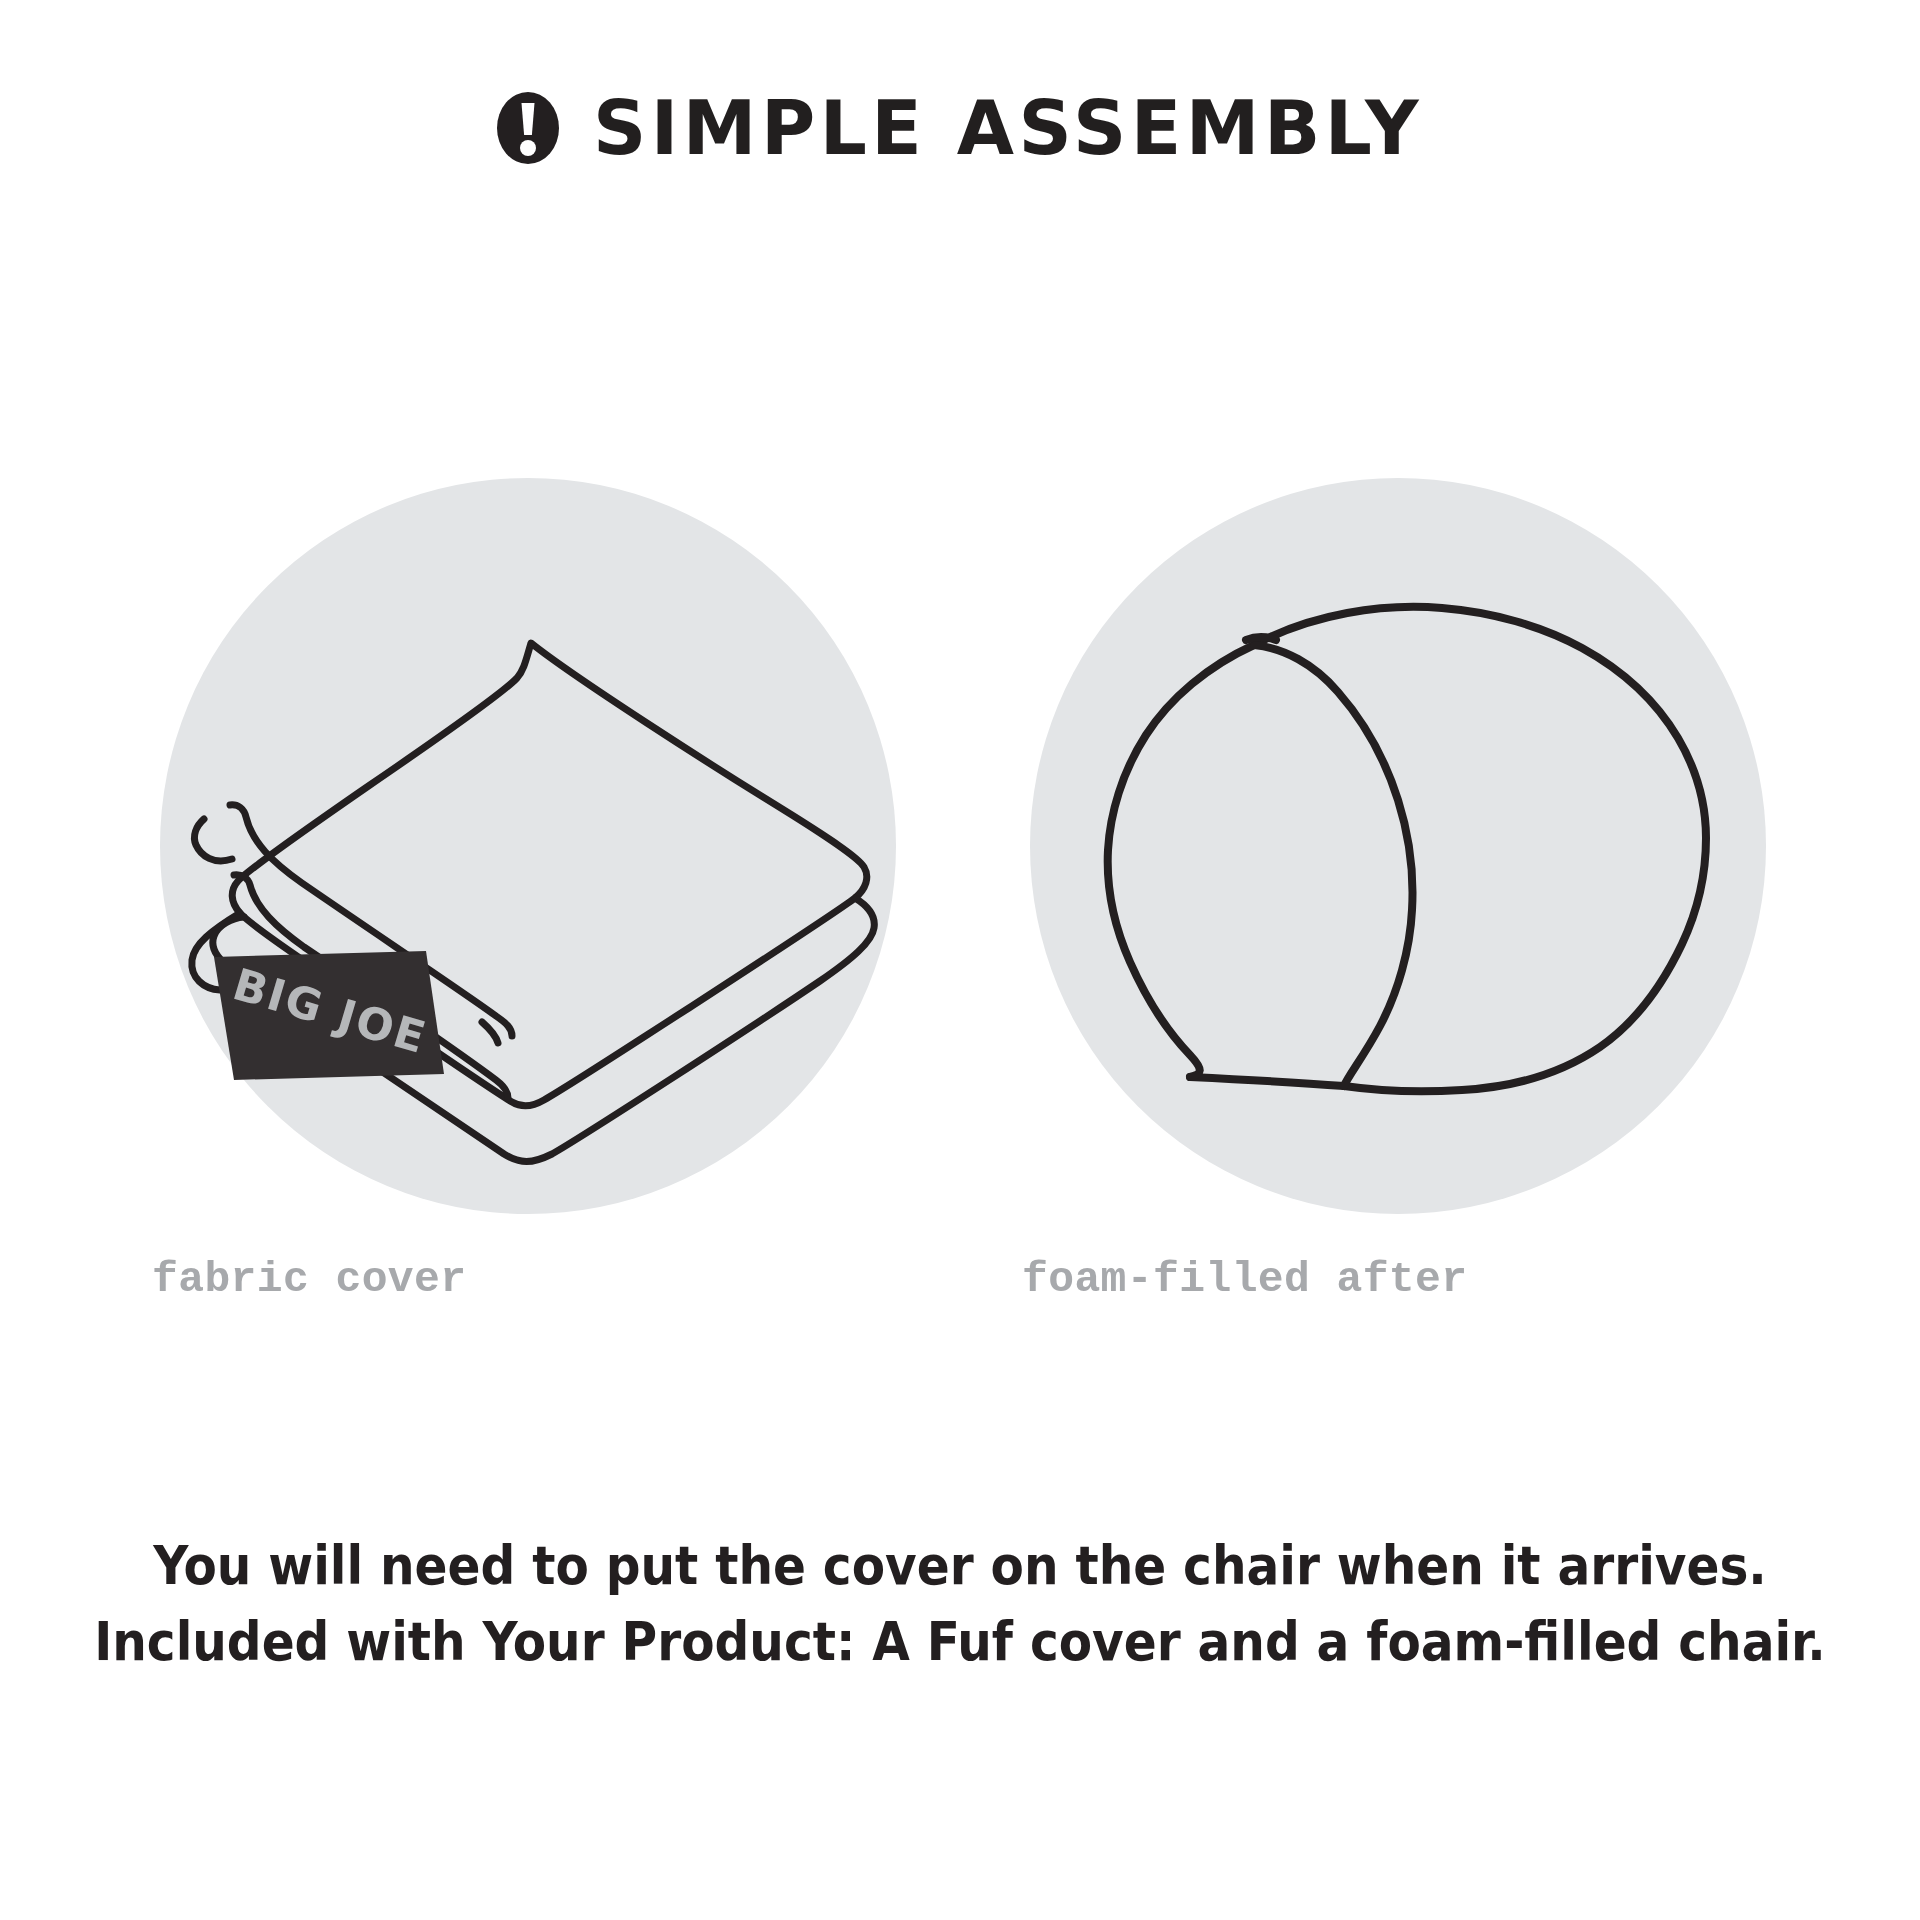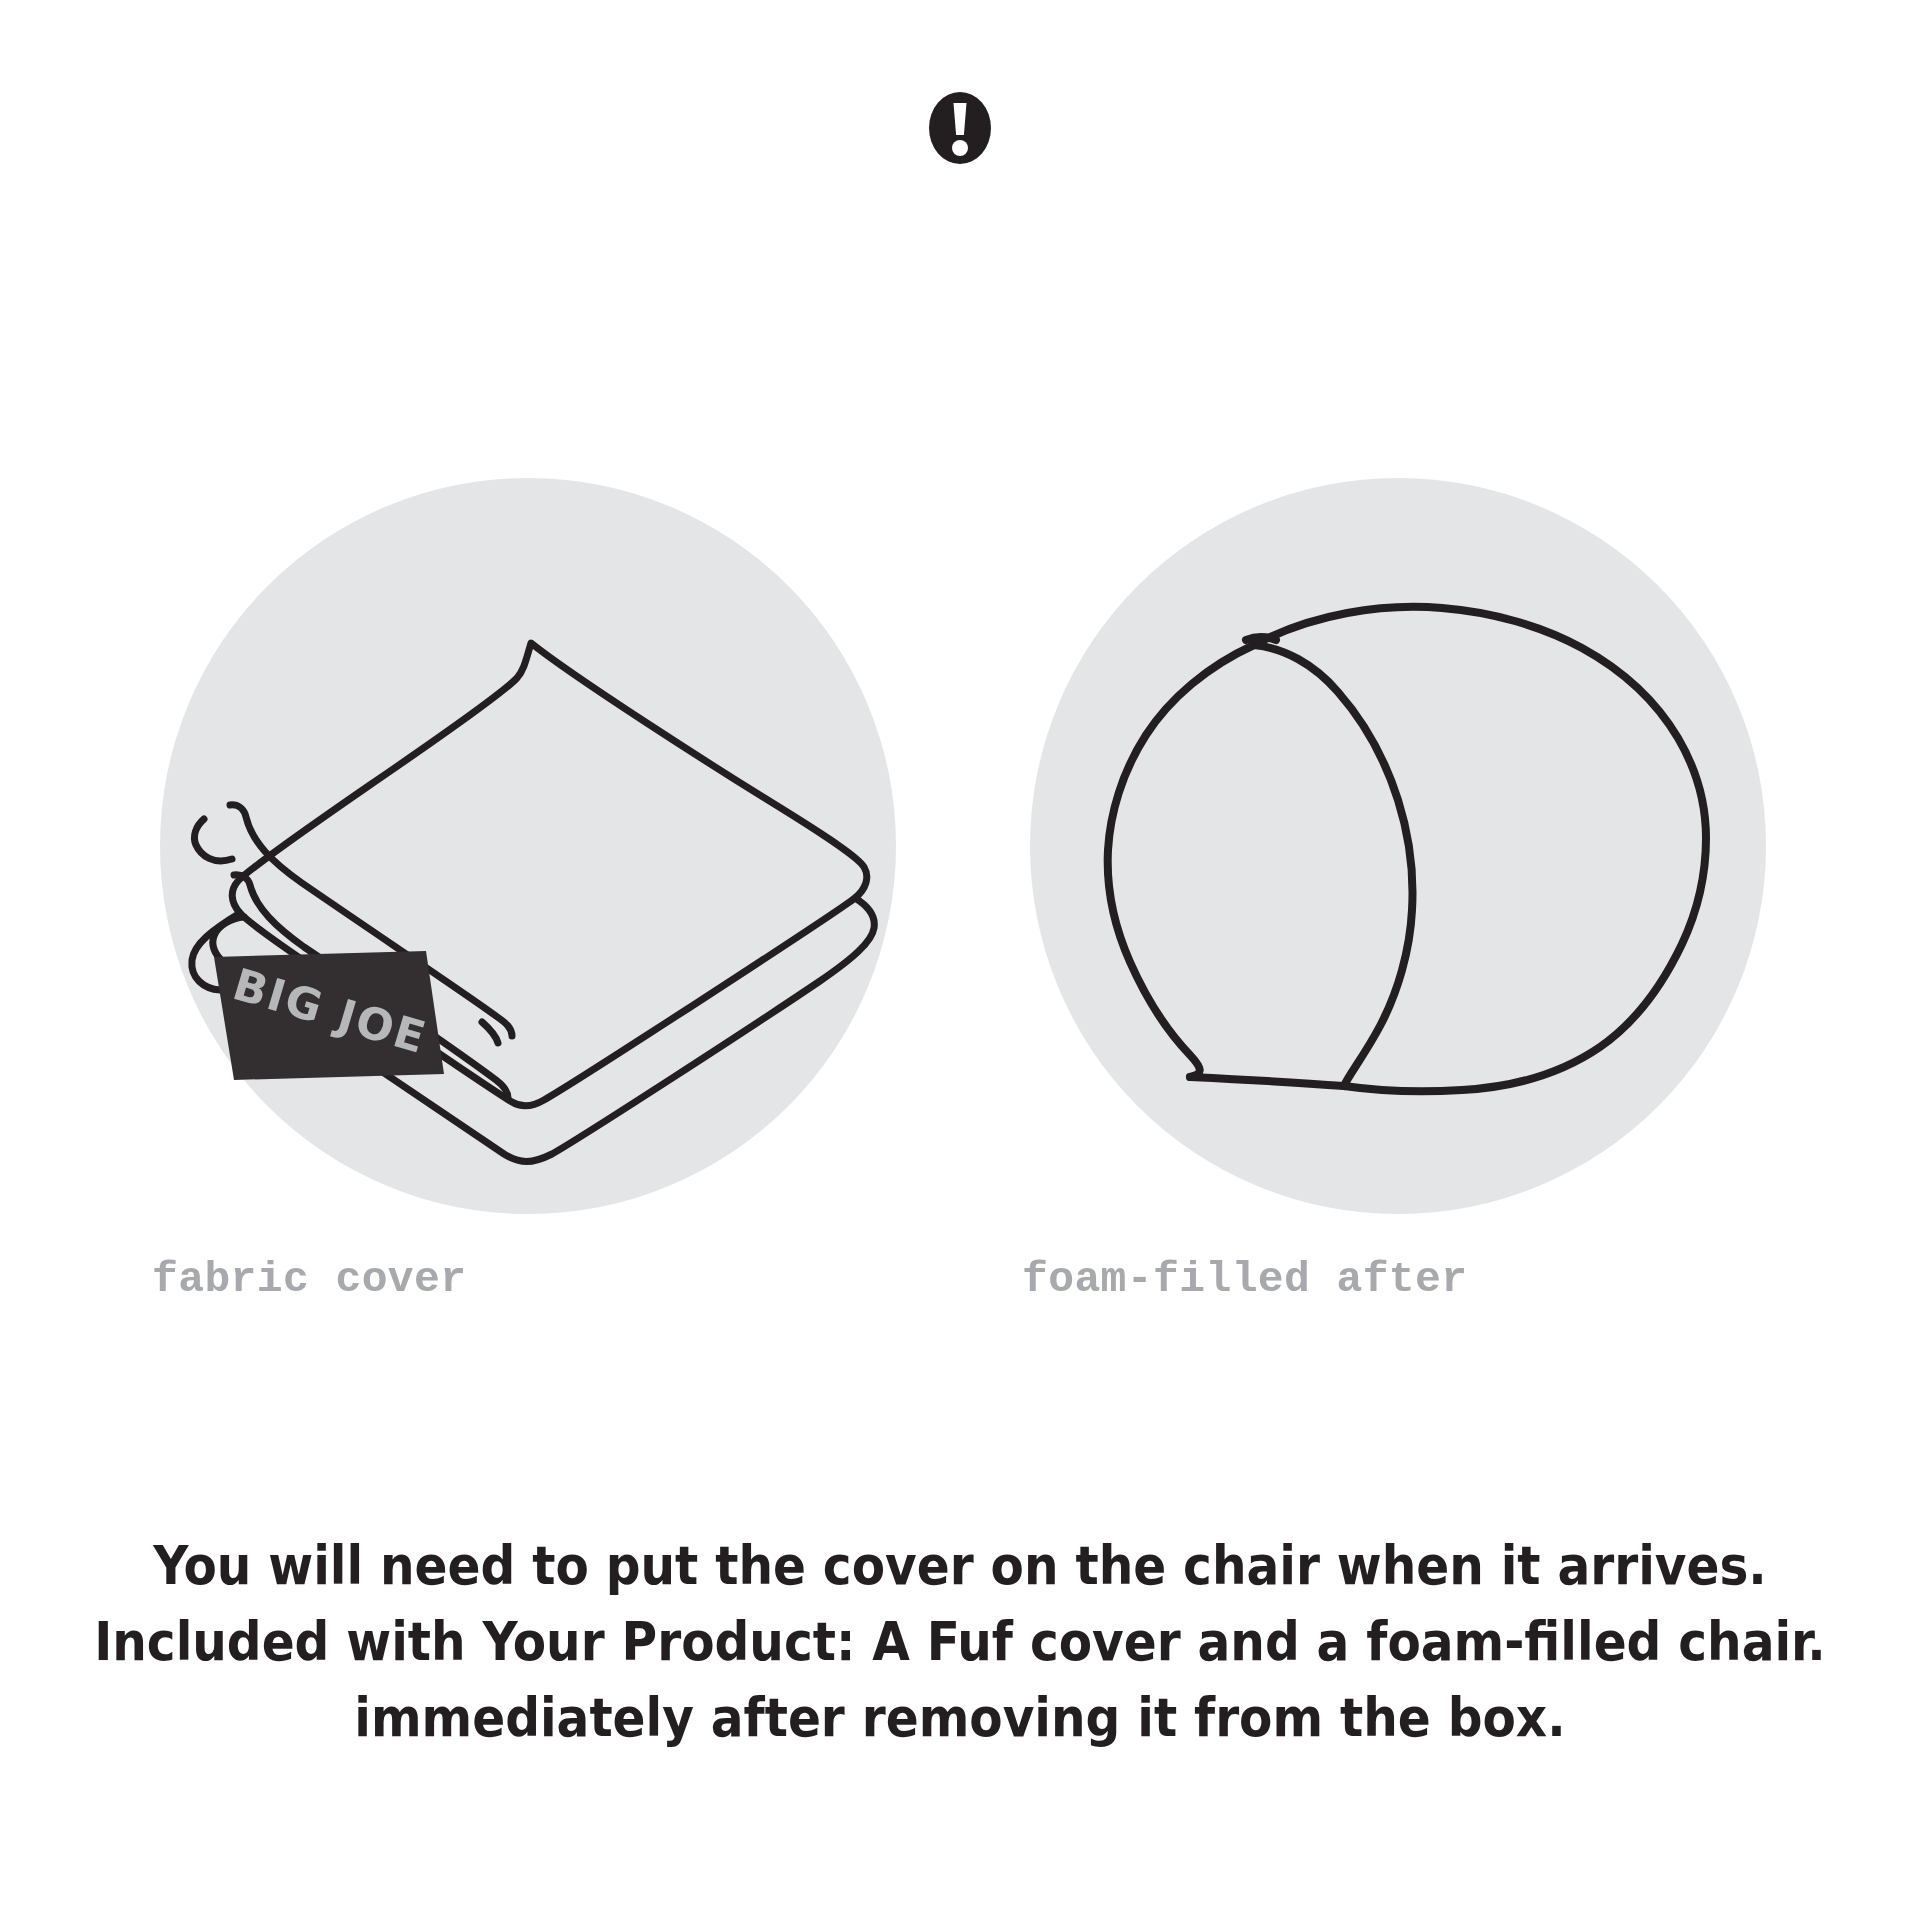--- a/index.html
+++ b/index.html
@@ -121,20 +121,21 @@
 </head>
 <body>
 
 <div class="header">
   <div class="header-inner">
     <svg class="alert-icon" viewBox="0 0 62 76">
       <ellipse cx="31" cy="38" rx="31" ry="36" fill="#231f20"></ellipse>
       <path d="M24.5 13 h13 l-2.6 32 h-7.8 Z" fill="#ffffff"></path>
       <circle cx="31" cy="58" r="8" fill="#ffffff"></circle>
     </svg>
+    <div class="header-title">SIMPLE ASSEMBLY</div>
   </div>
 </div>
 
 <div class="illustrations">
 
   <div class="panel panel-left">
     <div class="disc"></div>
     <svg class="art" viewBox="0 0 750 760">
       <g fill="none" stroke="#231f20" stroke-width="7" stroke-linecap="round" stroke-linejoin="round">
 
@@ -226,14 +227,13 @@
     </svg>
   </div>
 
   <div class="caption caption-left">fabric cover</div>
   <div class="caption caption-right">foam-filled after</div>
 </div>
 
 <div class="footer">
   <span class="footer-line">You will need to put the cover on the chair when it arrives.</span>
   <span class="footer-line">Included with Your Product: A Fuf cover and a foam-filled chair.</span>
-  <span class="footer-line">immediately after removing it from the box.</span>
 </div>
 
 </body></html>

